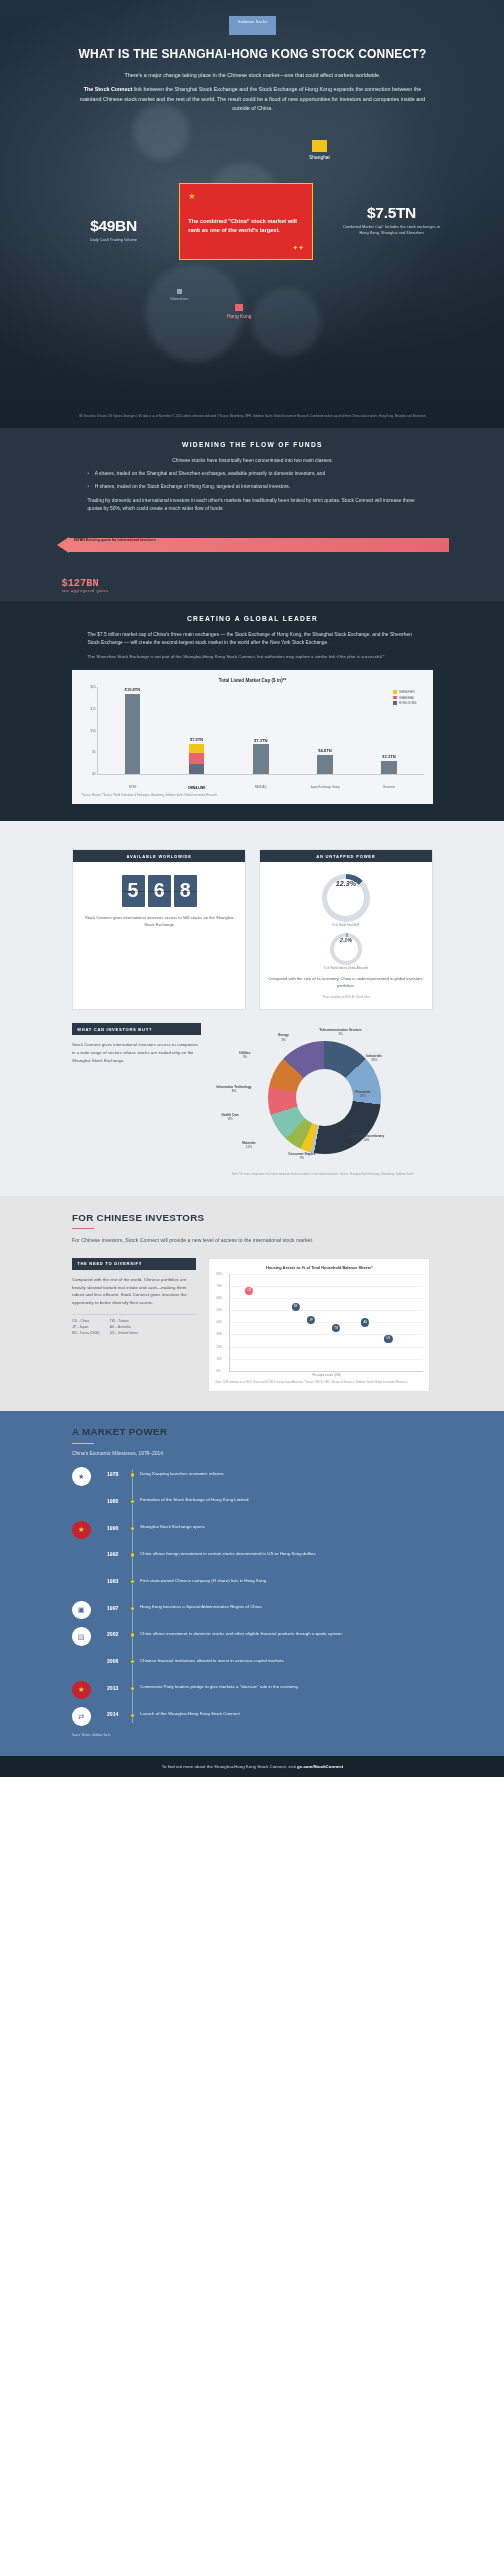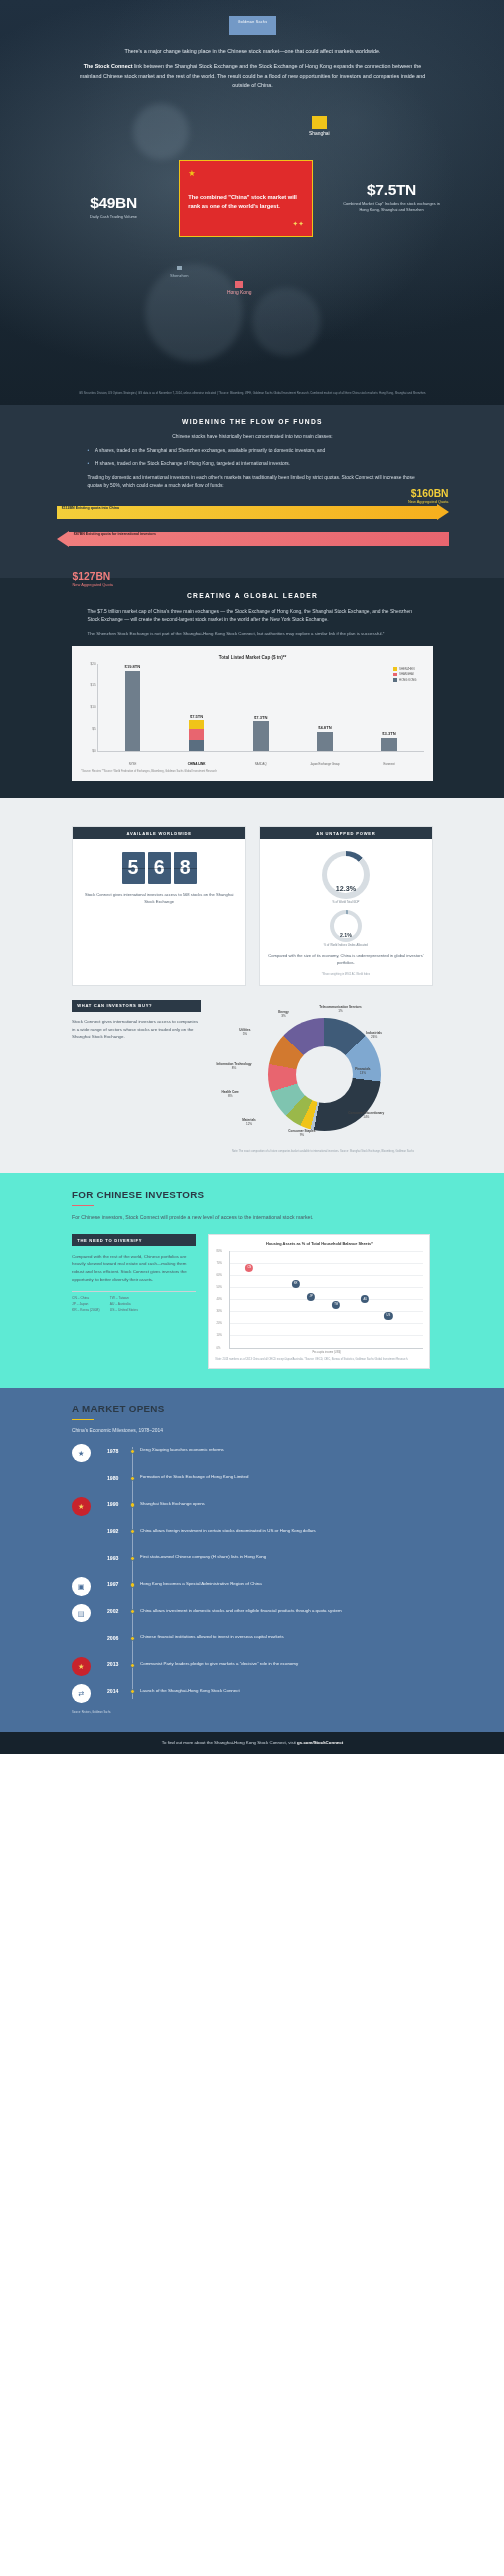--- a/index.html
+++ b/index.html
@@ -135,21 +135,21 @@
   .arrow-y .bar { background: linear-gradient(90deg,#f3cf3a,#f6b01e); }
   .arrow-y .head { border-left: 12.4px solid #f6b01e; }
   .arrow-r .bar { background: linear-gradient(90deg,#f07d7d,#e8656f); }
   .arrow-r .head { border-right: 12.4px solid #f07d7d; order: -1; border-left: none; }
   .arrow-label { font-size: 3.6px; color: #1d2b36; padding-left: 5.2px; font-weight: bold; }
   .arrow-label.r { color: #3a1f22; }
   .amt { position: absolute; font-weight: bold; }
   .amt .big { font-size: 10.3px; }
   .amt .sm { font-size: 3.9px; font-weight: normal; }
   .amt-y { right: 0; top: -15.5px; color: #f3cf3a; text-align: right; }
-  .amt-r { left: 16px; top: 41px; color: #f07d7d; }
+  .amt-r { left: 5px; top: 41px; color: #f07d7d; font-family: Liberation Mono, monospace; }
 
   
   .sec-darker { background: #1d2b36; color: #fff; padding: 13.4px 0 17.5px 0; }
   .chart-card {
     width: 361px; margin: 9.3px auto 0 auto; background: #f4f5f6;
     padding: 8.2px 9.3px 6.2px 9.3px; color: #333;
   }
   .chart-card h4 { font-size: 4.6px; text-align: center; margin-bottom: 4.1px; color: #333; }
   .chart-area { position: relative; height: 88px; border-left: 0.5px solid #c9ccd0; border-bottom: 0.5px solid #c9ccd0; margin-left: 15.5px; }
   .yaxis { position: absolute; left: -15.5px; top: 0; bottom: 0; width: 14.4px; }
@@ -182,21 +182,21 @@
     width: 23px; height: 32px; background: #3f5b78; color: #fff;
     font-size: 19.6px; font-weight: bold; display: flex; align-items: center; justify-content: center;
     border-radius: 1px; position: relative;
   }
   .flip span::after { content:""; position:absolute; left:0; right:0; top:50%; height:0.5px; background: rgba(0,0,0,.25); }
   .panel-cap { font-size: 4.1px; color: #556270; line-height: 1.7; }
 
   .dial { width: 48px; height: 48px; border-radius: 50%; margin: 2.1px auto 5.2px auto; display:flex; align-items:center; justify-content:center; }
   .dial.big { background: conic-gradient(#3f5b78 0 12.3%, #d7dde2 12.3% 100%); }
   .dial.small { width: 32px; height: 32px; background: conic-gradient(#8fa6b6 0 2.1%, #d7dde2 2.1% 100%); }
-  .dial .inner { background:#fff; border-radius:50%; display:flex; align-items:center; justify-content:flex-end; flex-direction:column; }
+  .dial .inner { background:#fff; border-radius:50%; display:flex; align-items:center; justify-content:flex-start; flex-direction:column;font-style:italic; }
   .dial.big .inner { width: 37px; height: 37px; }
   .dial.small .inner { width: 24px; height: 24px; }
   .dial .pct { font-size: 7.2px; font-weight: bold; color: #2b3946; }
   .dial.small .pct { font-size: 5.2px; }
   .dial-cap { font-size: 2.8px; color: #7a8691; line-height: 1.4; margin-top: -3.1px; margin-bottom: 5.2px; }
   .panel-foot { font-size: 2.6px; color: #9aa4ad; margin-top: 6.2px; }
 
   
   .donut-sec { width: 361px; margin: 13.4px auto 0 auto; display: flex; gap: 10.3px; align-items: flex-start; }
   .donut-left { width: 129px; }
@@ -248,20 +248,21 @@
 </style>
 </head>
 <body>
 
 <div class="page">
 
   <section class="hero">
     <div class="hero-map"></div>
     <div class="hero-inner">
       <div class="gs-logo">Goldman Sachs</div>
+      <h1>WHAT IS THE SHANGHAI-HONG KONG STOCK CONNECT?</h1>
       <p>There's a major change taking place in the Chinese stock market—one that could affect markets worldwide.</p>
       <p><b>The Stock Connect</b><span> link between the Shanghai Stock Exchange and the Stock Exchange of Hong Kong expands the connection between the mainland Chinese stock market and the rest of the world. The result could be a flood of new opportunities for investors and companies inside and outside of China.</span></p>
 
       <div class="hero-figure">
         <div class="pin pin-shanghai">
           <div class="box"></div>
           <div class="lbl">Shanghai</div>
         </div>
 
         <div class="china-card">
@@ -297,30 +298,20 @@
   <section class="sec-dark">
     <div class="sec-title">WIDENING THE FLOW OF FUNDS</div>
     <div class="sec-sub">Chinese stocks have historically been concentrated into two main classes:</div>
     <ul class="bullets">
       <li>A shares, traded on the Shanghai and Shenzhen exchanges, available primarily to domestic investors, and</li>
       <li>H shares, traded on the Stock Exchange of Hong Kong, targeted at international investors.</li>
     </ul>
     <div class="note">Trading by domestic and international investors in each other's markets has traditionally been limited by strict quotas. Stock Connect will increase those quotas by 50%, which could create a much wider flow of funds:</div>
 
     <div class="flowwrap">
-      <div class="arrow arrow-y">
-        <div class="bar">
-          <div class="arrow-label">$112BN Existing quota into China</div>
-        </div>
-        <div class="head"></div>
-        <div class="amt amt-y">
-          <div class="big">$160BN</div>
-          <div class="sm">New Aggregated Quota</div>
-        </div>
-      </div>
       <div style="height:9.3px"></div>
       <div class="arrow arrow-r">
         <div class="head"></div>
         <div class="bar">
           <div class="arrow-label r">$87BN Existing quota for international investors</div>
         </div>
         <div class="amt amt-r">
           <div class="big">$127BN</div>
           <div class="sm">New Aggregated Quota</div>
         </div>
@@ -465,21 +456,21 @@
         <div class="dlab" style="left:5.2px; top:62px"><b>Information Technology</b><span>8%</span></div>
         <div class="dlab" style="left:28px; top:28px"><b>Utilities</b><span>5%</span></div>
         <div class="dlab" style="left:67px; top:10.3px"><b>Energy</b><span>3%</span></div>
         <div class="dlab" style="left:108px; top:5.2px"><b>Telecommunication Services</b><span>1%</span></div>
         <div class="dlab" style="left:155px; top:31px"><b>Industrials</b><span>26%</span></div>
         <div class="donut-note">Note: The exact composition of a future companies basket available to international investors. Source: Shanghai Stock Exchange, Bloomberg, Goldman Sachs</div>
       </div>
     </div>
   </section>
 
-  <section class="sec-light" style="background:#5eead4">
+  <section class="sec-light" style="background:#e5e5e5">
     <div class="sec-head">
       <h2>FOR CHINESE INVESTORS</h2>
       <div class="rule"></div>
       <p>For Chinese investors, Stock Connect will provide a new level of access to the international stock market.</p>
     </div>
 
     <div class="twocol" style="align-items:flex-start">
       <div class="leftcol">
         <div class="hd">THE NEED TO DIVERSIFY</div>
         <p>Compared with the rest of the world, Chinese portfolios are heavily skewed toward real estate and cash—making them robust and less efficient. Stock Connect gives investors the opportunity to better diversify their assets.</p>
@@ -527,21 +518,21 @@
 
           <span class="xl" style="left:50%">Per-capita income (US$)</span>
         </div>
         <div style="font-size:2.6px;color:#98a2ab;margin-top:9.3px;line-height:1.6">Note: 2013 numbers as of 2013 China and all OECD except Japan/Australia. *Source: OECD, CEIC, Bureau of Statistics, Goldman Sachs Global Investment Research.</div>
       </div>
     </div>
   </section>
 
   <section class="sec-blue">
     <div class="sec-head">
-      <h2>A MARKET OPENS</h2>
+      <h2>A MARKET POWER</h2>
       <div class="rule"></div>
       <div class="sub">China's Economic Milestones, 1978–2014</div>
     </div>
 
     <div class="tl">
       <div class="tlrow">
         <div class="tlicon">★</div>
         <div class="tlyear">1978</div>
         <div class="tldot"></div>
         <div class="tltext">Deng Xiaoping launches economic reforms</div>

